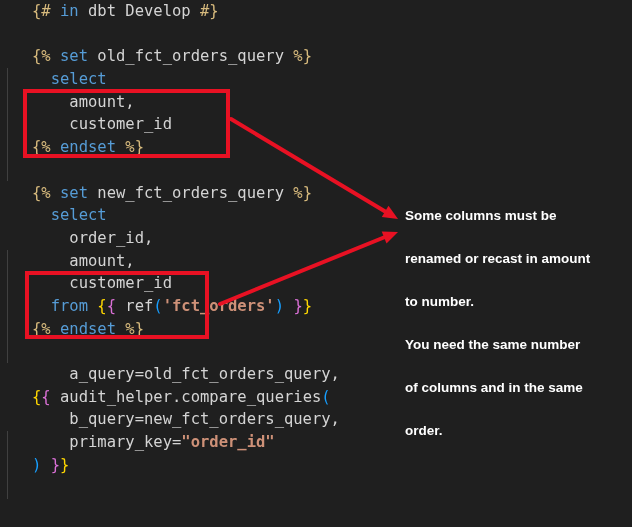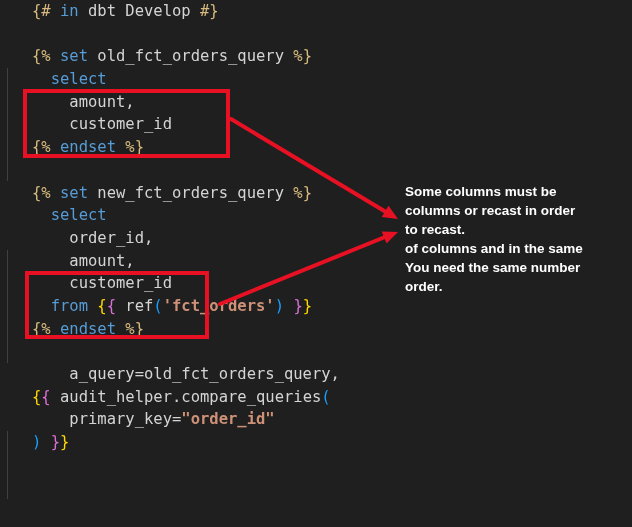--- a/index.html
+++ b/index.html
@@ -82,20 +82,21 @@
     top: 182px;
     width: 225px;
     color: var(--annotation-text);
     font-family: "Liberation Sans", "DejaVu Sans", sans-serif;
     font-weight: bold;
     font-size: 13.5px;
   }
   .ann-line {
     line-height: 19px;
     white-space: nowrap;
+    margin-top: 24px;
   }
 </style>
 </head>
 <body>
 
 <div class="canvas">
 
   <div class="code-area">
       <div class="code-line"><span class="tok-gold">{#</span><span class="tok-plain"> </span><span class="tok-kw">in</span><span class="tok-plain"> dbt Develop </span><span class="tok-gold">#}</span></div>
       <div class="code-line">&nbsp;</div>
@@ -108,40 +109,41 @@
       <div class="code-line"><span class="tok-gold">{%</span><span class="tok-plain"> </span><span class="tok-kw">set</span><span class="tok-plain"> new_fct_orders_query </span><span class="tok-gold">%}</span></div>
       <div class="code-line"><span class="tok-plain">  </span><span class="tok-kw">select</span></div>
       <div class="code-line"><span class="tok-plain">    order_id,</span></div>
       <div class="code-line"><span class="tok-plain">    amount,</span></div>
       <div class="code-line"><span class="tok-plain">    customer_id</span></div>
       <div class="code-line"><span class="tok-plain">  </span><span class="tok-kw">from</span><span class="tok-plain"> </span><span class="tok-bgold">{</span><span class="tok-bpink">{</span><span class="tok-plain"> ref</span><span class="tok-bblue">(</span><span class="tok-str">'fct_orders'</span><span class="tok-bblue">)</span><span class="tok-plain"> </span><span class="tok-bpink">}</span><span class="tok-bgold">}</span></div>
       <div class="code-line"><span class="tok-gold">{%</span><span class="tok-plain"> </span><span class="tok-kw">endset</span><span class="tok-plain"> </span><span class="tok-gold">%}</span></div>
       <div class="code-line">&nbsp;</div>
       <div class="code-line"><span class="tok-plain">    a_query=old_fct_orders_query,</span></div>
       <div class="code-line"><span class="tok-bgold">{</span><span class="tok-bpink">{</span><span class="tok-plain"> audit_helper.compare_queries</span><span class="tok-bblue">(</span></div>
+      <div class="code-line"><span class="tok-plain">    b_query=new_fct_orders_query,</span></div>
       <div class="code-line"><span class="tok-plain">    primary_key=</span><span class="tok-str">"order_id"</span></div>
       <div class="code-line"><span class="tok-bblue">)</span><span class="tok-plain"> </span><span class="tok-bpink">}</span><span class="tok-bgold">}</span></div>
     </div>
 
   <div class="indent-guide guide-1"></div>
   <div class="indent-guide guide-2"></div>
   <div class="indent-guide guide-3"></div>
 
   <div class="highlight-box box-old"></div>
   <div class="highlight-box box-new"></div>
 
   <svg class="arrow-overlay" viewBox="0 0 632 527" xmlns="http://www.w3.org/2000/svg">
     <line class="arrow-line" x1="231" y1="119" x2="386" y2="212"></line>
     <polygon class="arrow-head" points="398,219 381.8,216.9 388.5,205.7"></polygon>
     <line class="arrow-line" x1="220" y1="304" x2="385" y2="237"></line>
     <polygon class="arrow-head" points="398,232 386.5,243.6 381.7,231.6"></polygon>
   </svg>
 
   <div class="annotation-note">
       <div class="ann-line">Some columns must be</div>
-      <div class="ann-line">columns or recast in order</div>
-      <div class="ann-line">to recast.</div>
+      <div class="ann-line">renamed or recast in amount</div>
+      <div class="ann-line">to number.</div>
+      <div class="ann-line">You need the same number</div>
       <div class="ann-line">of columns and in the same</div>
-      <div class="ann-line">You need the same number</div>
       <div class="ann-line">order.</div>
     </div>
 
 </div>
 
 </body></html>

